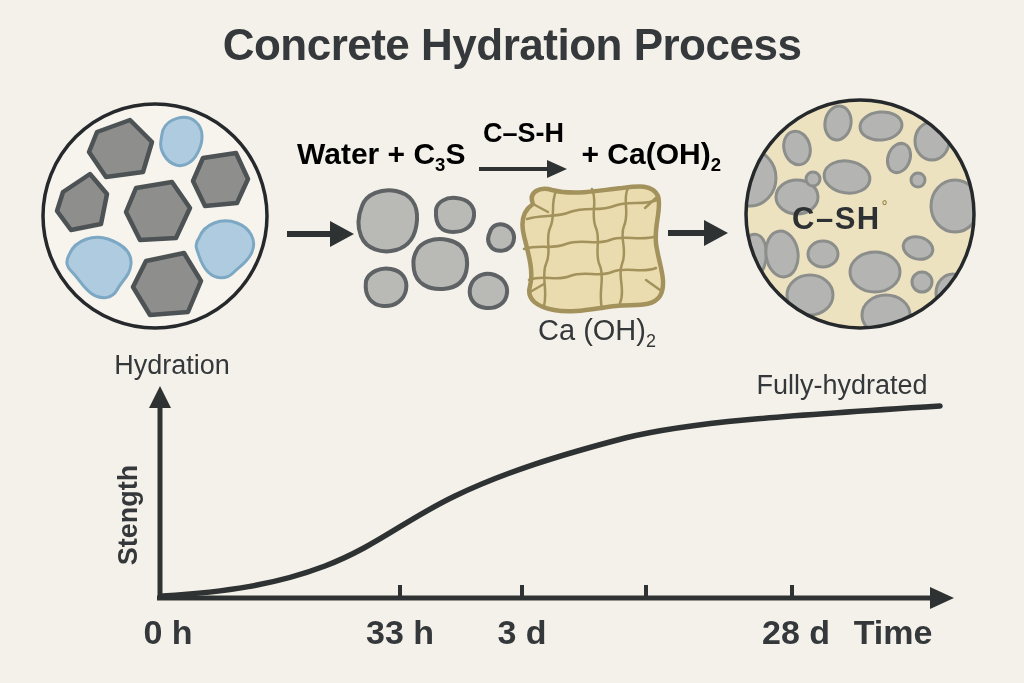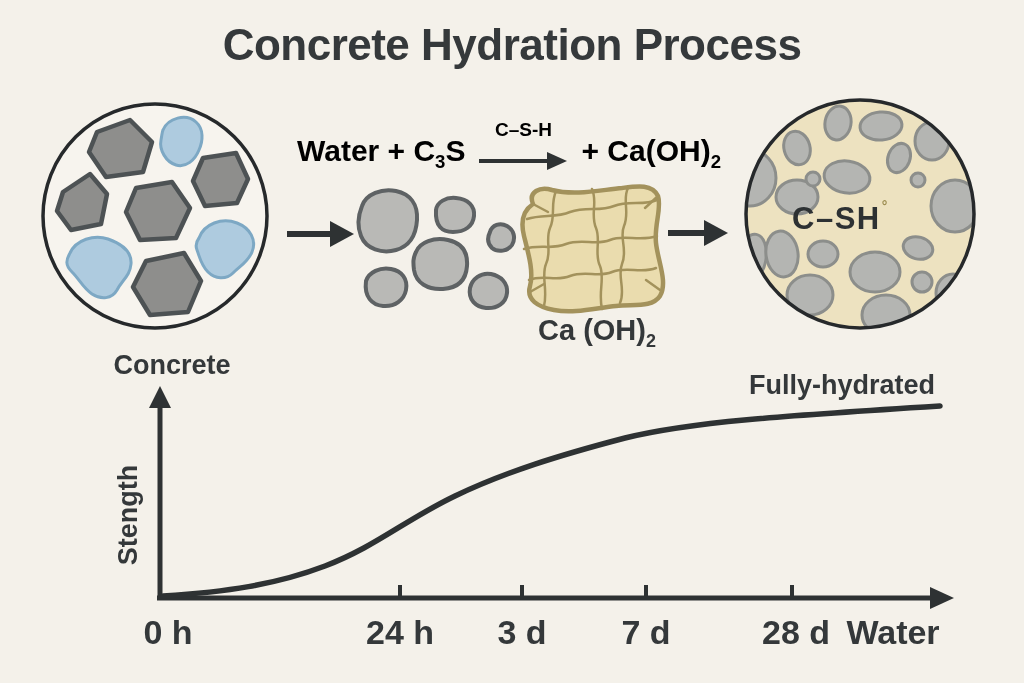--- a/index.html
+++ b/index.html
@@ -6,23 +6,23 @@
   .canvas{position:relative;width:1024px;height:683px;background:#f4f1ea;overflow:hidden;
           font-family:"Liberation Sans",sans-serif;color:#34383a;}
   .gfx{position:absolute;left:0;top:0;width:1024px;height:683px;}
   .title{position:absolute;top:20px;left:12px;width:1000px;margin:0;text-align:center;
          font-size:44px;font-weight:700;letter-spacing:-0.5px;color:#35393b;}
   .equation{position:absolute;left:297px;top:118px;display:flex;align-items:center;
             gap:12px;font-size:30px;font-weight:600;white-space:nowrap;color:#000000;}
   .eq-text{margin-top:16px;line-height:1.15;}
   sub{font-size:0.62em;}
   .eq-arrow-block{display:flex;flex-direction:column;align-items:center;gap:10px;
-                  font-size:19px;font-weight:600;}
+                  font-size:27px;font-weight:600;}
   .eq-arrow{display:block;}
-  .caption{position:absolute;text-align:center;font-weight:700;}
+  .caption{position:absolute;text-align:center;font-weight:400;}
   .caoh-label{left:512px;top:314px;width:170px;font-size:29px;}
   .strength-label{left:92px;top:350px;width:160px;font-size:27px;}
   .hydrated-label{left:732px;top:350px;width:220px;font-size:27px;margin-top:20px;}
   .csh-label{position:absolute;left:792px;top:198px;width:140px;
              font-size:31px;font-weight:700;letter-spacing:1.5px;color:#2d3133;}
   .csh-mark{font-size:14px;color:#9c8c50;vertical-align:18px;margin-left:1px;font-weight:700;}
   .ylabel{position:absolute;left:48px;top:500px;width:160px;height:30px;text-align:center;
           font-size:27px;font-weight:600;transform:rotate(-90deg);}
   .tick-label{position:absolute;top:613px;width:96px;text-align:center;
               font-size:34px;font-weight:600;}
@@ -146,25 +146,24 @@
         <path d="M70,1 L90,10 L70,19 Z" fill="#2e3233"></path>
       </svg>
     </span>
     <span class="eq-text"><span>+ Ca(OH)</span><sub>2</sub></span>
   </div>
 
   <div class="caption caoh-label"><span>Ca (OH)</span><sub>2</sub></div>
 
   <div class="csh-label"><span>C–SH</span><span class="csh-mark">°</span></div>
 
-  <div class="caption strength-label">Concrete</div>
+  <div class="caption strength-label">Hydration</div>
   <div class="caption hydrated-label">Fully-hydrated</div>
 
   <div class="ylabel">Stength</div>
 
   <div class="tick-label tl-0">0 h</div>
-  <div class="tick-label tl-1">24 h</div>
+  <div class="tick-label tl-1">33 h</div>
   <div class="tick-label tl-2">3 d</div>
-  <div class="tick-label tl-3">7 d</div>
   <div class="tick-label tl-4">28 d</div>
-  <div class="tick-label tl-time">Water</div>
+  <div class="tick-label tl-time">Time</div>
 
 </div>
 
 </body></html>

